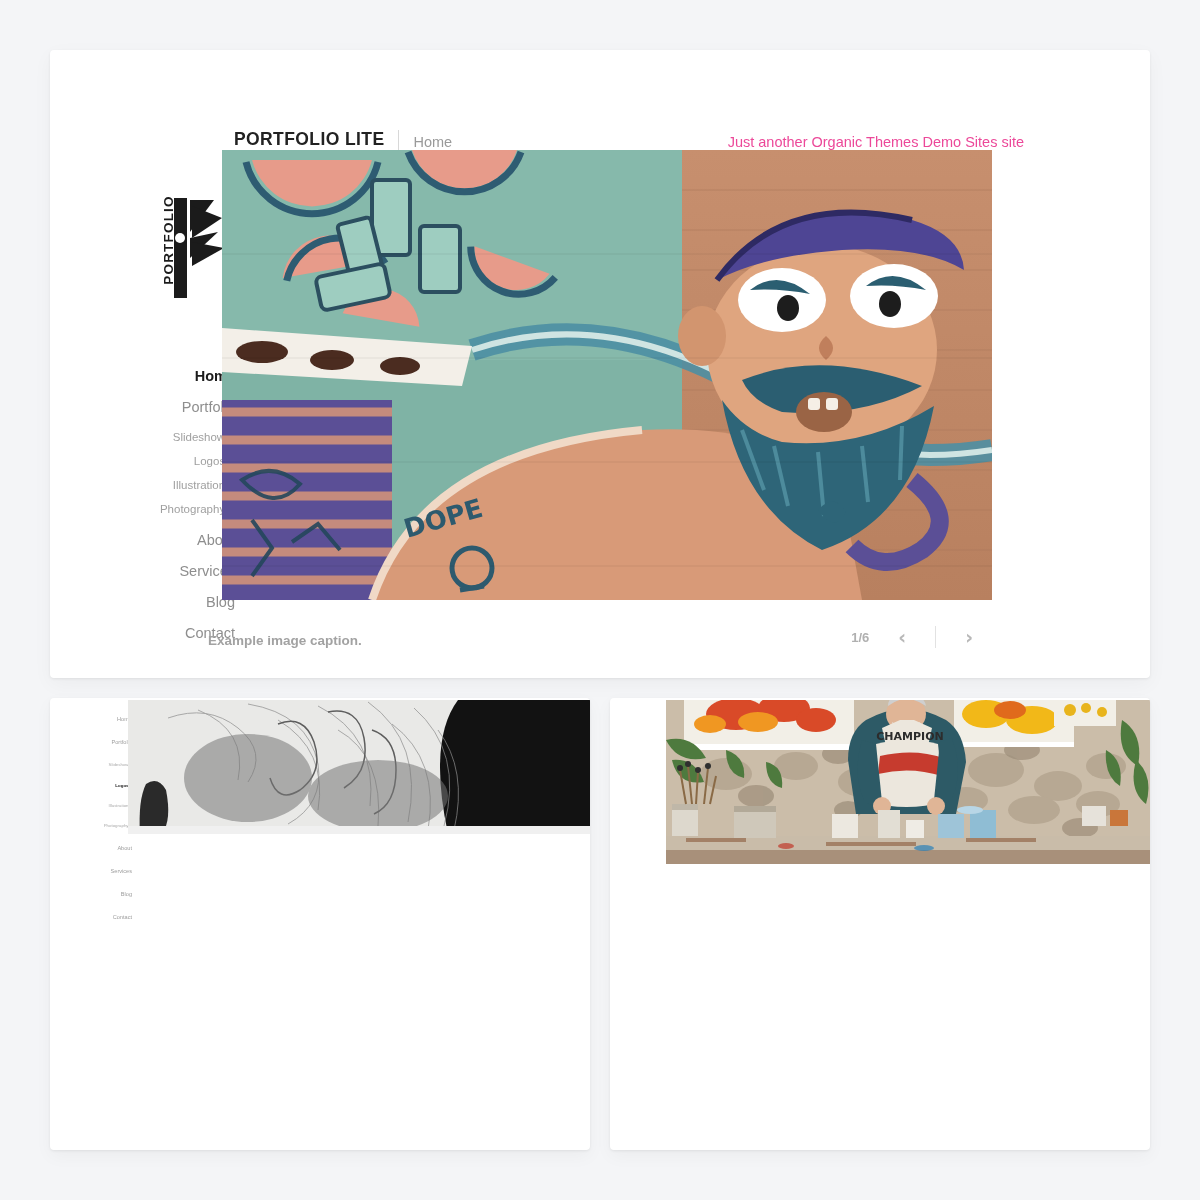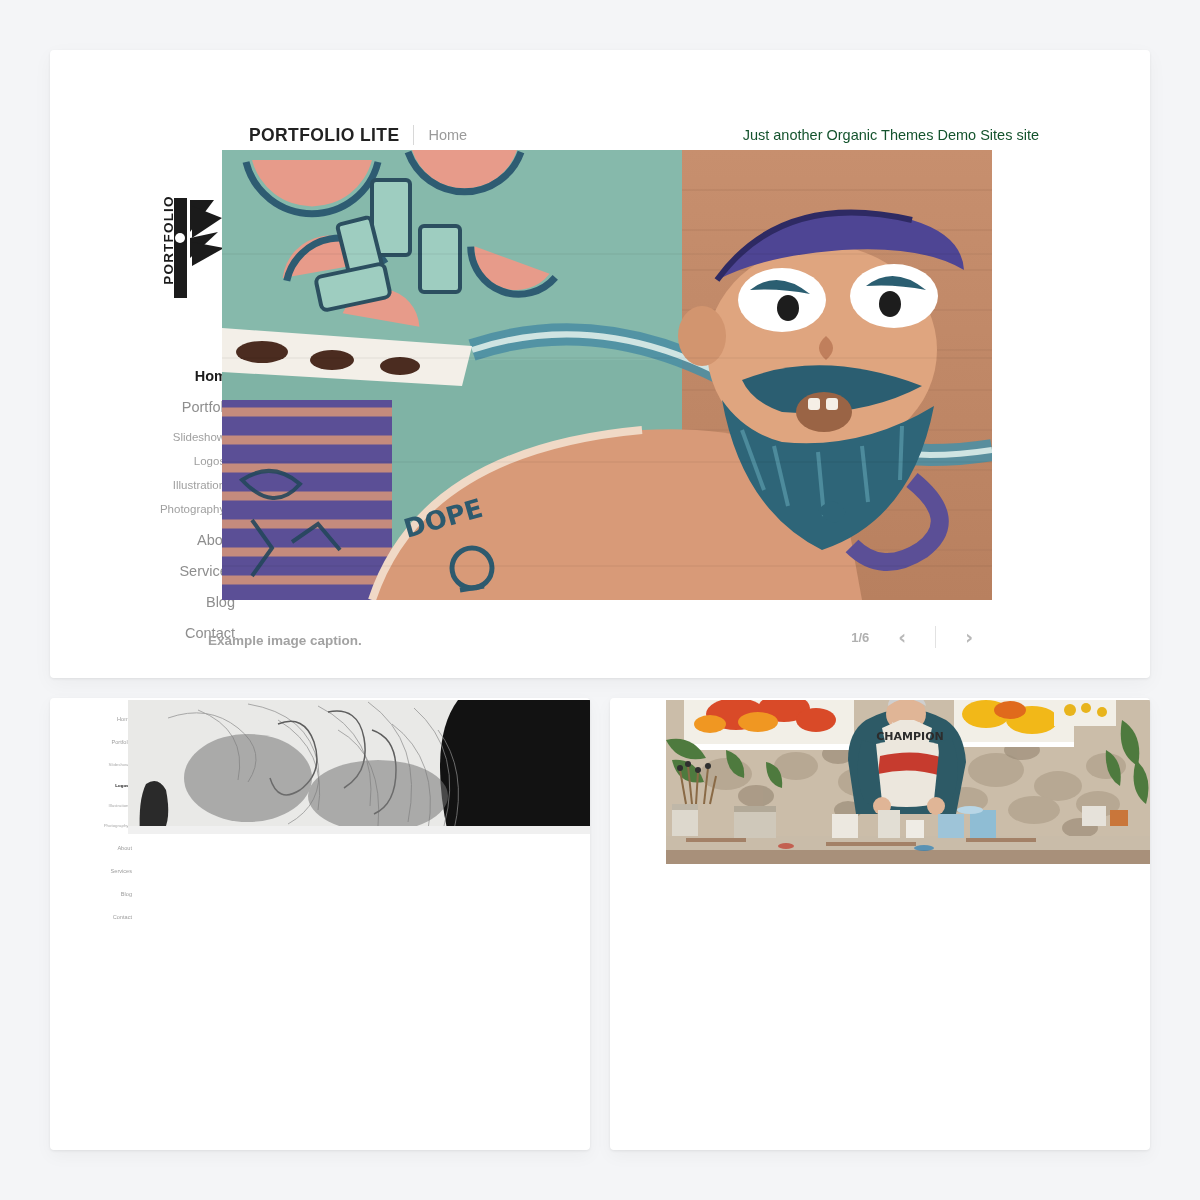--- a/index.html
+++ b/index.html
@@ -13,31 +13,31 @@
   
   .top-card {
     position: absolute; left: 50px; top: 50px;
     width: 1100px; height: 628px;
     background: #ffffff;
     border-radius: 4px;
     box-shadow: 0 1px 3px rgba(0,0,0,0.07), 0 6px 20px rgba(0,0,0,0.04);
     overflow: hidden;
   }
   .th-bar {
-    position: absolute; left: 199px; top: 70px; width: 790px; height: 30px;
-    display: flex; align-items: center;
+    position: absolute; left: 184px; top: 70px; width: 790px; height: 30px;
+    display: flex; align-items: flex-end;
   }
   .th-title {
     font-size: 17.5px; font-weight: bold; letter-spacing: 0.4px;
     color: #222; white-space: nowrap;
   }
   .th-div { width: 1px; height: 20px; background: #d8d8d8; margin: 0 14px; }
   .th-crumb { font-size: 14.5px; color: #9a9a9a; }
   .th-tag {
-    margin-left: auto; font-size: 14.5px; color: #14532d; white-space: nowrap;
+    margin-left: auto; font-size: 14.5px; color: #ec4899; white-space: nowrap;
   }
 
   
   .logomark { position: absolute; left: 68px; top: 140px; width: 130px; height: 120px; }
   .logomark .vword {
     position: absolute; left: 50px; top: 50px;
     transform: rotate(-90deg) translate(-50%,-50%); transform-origin: 0 0;
     font-size: 13.5px; font-weight: bold; letter-spacing: 1.2px; color: #1b1b1b;
     white-space: nowrap;
   }

